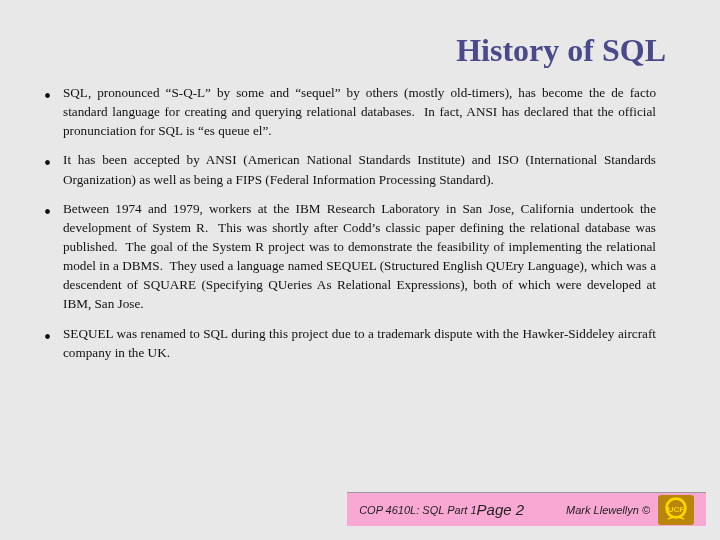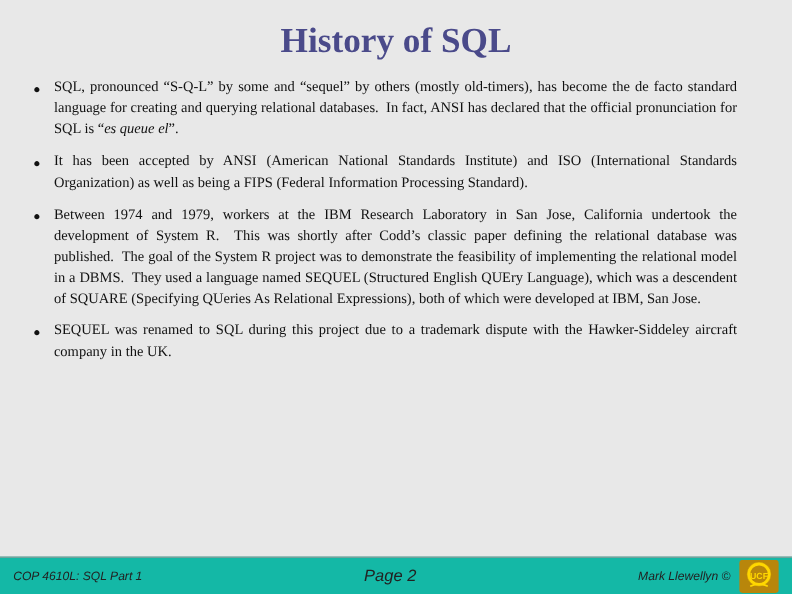--- a/index.html
+++ b/index.html
@@ -11,22 +11,23 @@
       font-family: 'Times New Roman', Times, serif;
       overflow: hidden;
     }
 
     .slide {
       width: 720px;
       height: 540px;
       background: #e8e8e8;
       display: flex;
       flex-direction: column;
-      padding: 0;
+      padding: 14px;
       position: relative;
+      align-items: flex-end;
     }
 
     .slide-title {
       text-align: center;
       font-size: 32px;
       font-weight: bold;
       color: #4a4a8a;
       padding: 18px 40px 10px 40px;
       font-family: 'Times New Roman', Times, serif;
     }
@@ -54,28 +55,27 @@
       line-height: 1.2;
       flex-shrink: 0;
       margin-top: 1px;
     }
 
     .bullet-text {
       flex: 1;
     }
 
     .italic {
-      font-style: italic;
     }
 
     .slide-footer {
       display: flex;
       align-items: center;
       justify-content: space-between;
-      background: #14b8a6;
+      background: #f9a8d4;
       padding: 4px 12px;
       height: 34px;
       border-top: 1px solid #999;
     }
 
     .footer-left {
       font-size: 11px;
       color: #222;
       font-family: Arial, sans-serif;
       font-style: italic;
@@ -86,20 +86,21 @@
       color: #222;
       font-family: Arial, sans-serif;
       font-style: italic;
     }
 
     .footer-right {
       font-size: 11px;
       color: #222;
       font-family: Arial, sans-serif;
       font-style: italic;
+      margin-left: 42px;
     }
 
     .footer-area {
       display: flex;
       align-items: center;
       gap: 8px;
     }
 
     
     .ucf-logo {

